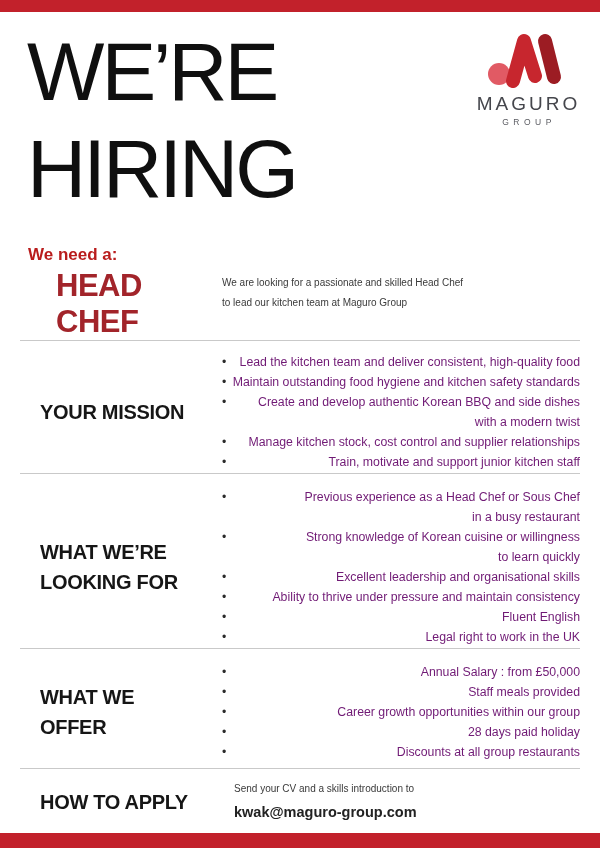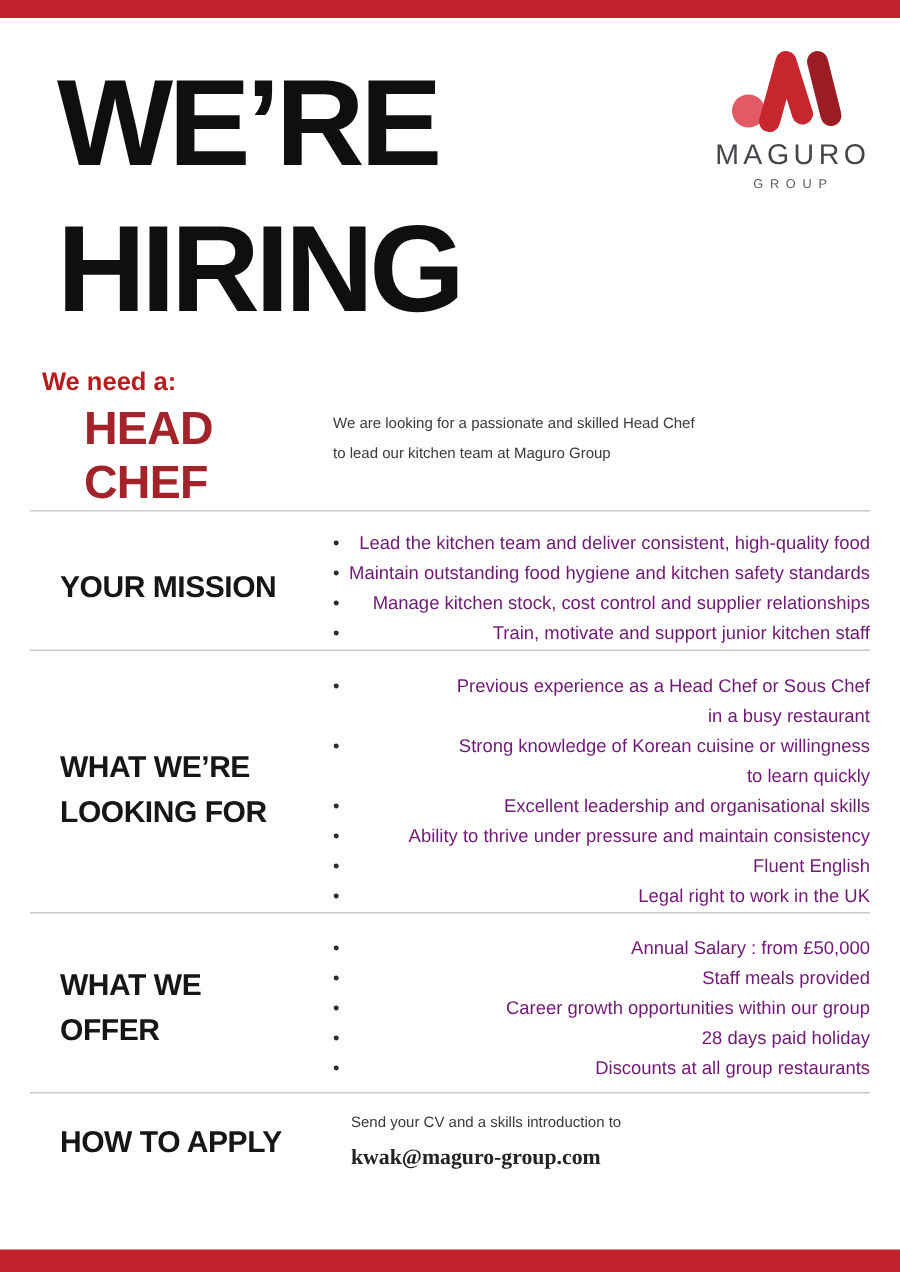--- a/index.html
+++ b/index.html
@@ -15,23 +15,23 @@
     width: 100%; height: 12px;
     background: #C2212B;
   }
   .bottom-bar {
     position: absolute; bottom: 0; left: 0;
     width: 100%; height: 15px;
     background: #C2212B;
   }
   .title {
     position: absolute; top: 22px; left: 26px;
-    margin: 12px;
+    margin: 1px;
     font-size: 82px; line-height: 97px;
-    font-weight: bold; letter-spacing: -3px;
+    font-weight: normal; letter-spacing: -3px;
     color: #0F0F0F;
     white-space: pre-line;
   }
   .logo {
     position: absolute; top: 30px; left: 452px;
     width: 150px; text-align: center;
   }
   .logo svg { display: block; margin: 0 auto; width: 100px; height: 58px; }
   .logo-word {
     margin-top: 5px; padding-left: 3px;
@@ -69,21 +69,21 @@
     font-size: 12.3px; line-height: 20px; color: #701a75; text-align: right;
   }
   .bullets li { position: relative; padding-left: 10px; white-space: pre-line; }
   .bullets li::before { content: "\2022"; position: absolute; left: 0; top: 0; color: #2B2B2B; }
   .row-mission { padding: 11px 0 1px; }
   .row-looking { padding: 13px 0 1px; }
   .row-offer   { padding: 13px 0 6px; }
   .row-apply   { padding: 10px 0 0; border-bottom: none; gap: 12px; }
   .apply-heading { align-self: start; margin-top: 8px; }
   .apply-right { padding-left: 12px; }
-  .apply-right .email { font-size: 14.5px; font-weight: bold; color: #222222; margin-top: 3px; font-family: Liberation Serif, serif; }
+  .apply-right .email { font-size: 14.5px; font-weight: bold; color: #222222; margin-top: 3px; }
 </style>
 </head>
 <body>
 
 <div>
 
   <div class="top-bar"></div>
 
   <h1 class="title">WE’RE
 HIRING</h1>
@@ -109,20 +109,22 @@
         <p class="intro-text">We are looking for a passionate and skilled Head Chef
 to lead our kitchen team at Maguro Group</p>
       </div>
     </div>
 
     <div class="row row-sec row-mission">
       <h2 class="sec-heading">YOUR MISSION</h2>
       <ul class="bullets">
           <li>Lead the kitchen team and deliver consistent, high-quality food</li>
           <li>Maintain outstanding food hygiene and kitchen safety standards</li>
+          <li>Create and develop authentic Korean BBQ and side dishes
+with a modern twist</li>
           <li>Manage kitchen stock, cost control and supplier relationships</li>
           <li>Train, motivate and support junior kitchen staff</li>
         </ul>
     </div>
 
     <div class="row row-sec row-looking">
       <h2 class="sec-heading">WHAT WE’RE
 LOOKING FOR</h2>
       <ul class="bullets">
           <li>Previous experience as a Head Chef or Sous Chef

